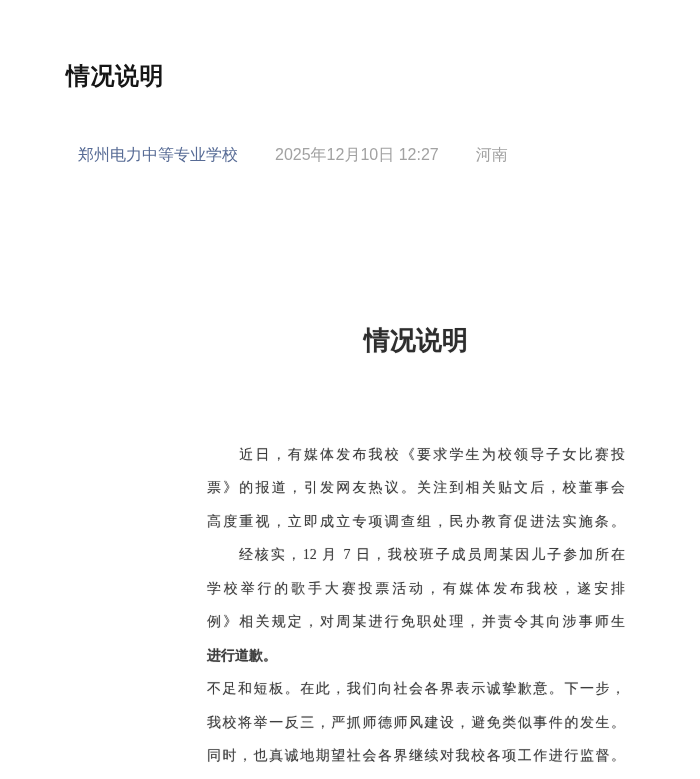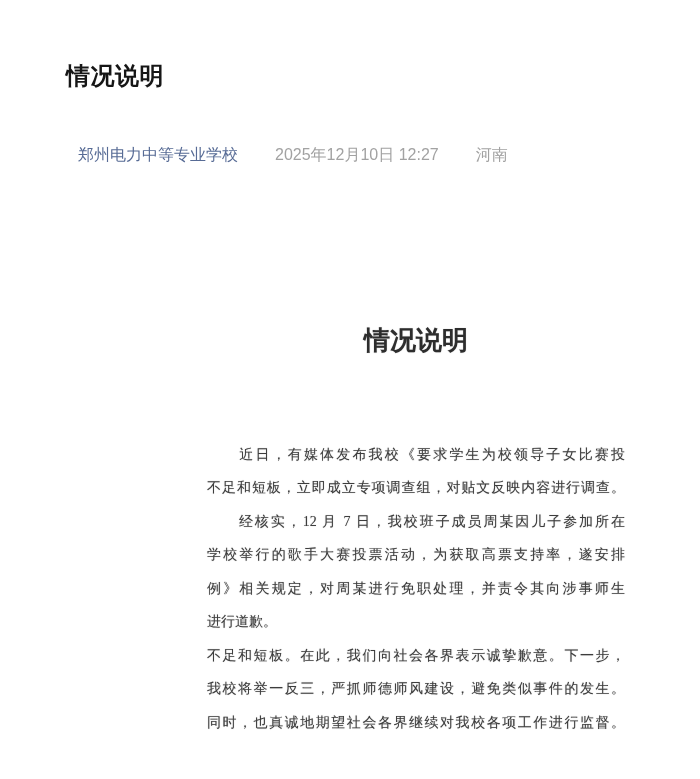--- a/index.html
+++ b/index.html
@@ -71,20 +71,21 @@
     line-height:33.45px;
     height:33.45px;
     white-space:nowrap;
     text-align:justify;
     text-align-last:justify;
     -moz-text-align-last:justify;
     text-shadow:0 0 1px rgba(61,61,61,0.4);
   }
   .doc-line.para-end{
     text-align-last:left;
+    font-weight:bold;
     -moz-text-align-last:left;
   }
   .doc-date{
     margin-top:53px;
     padding-left:260px;
     font-size:24px;
     line-height:33px;
     white-space:nowrap;
     text-shadow:0 0 1px rgba(61,61,61,0.4);
   }
@@ -101,23 +102,24 @@
       <span class="meta">2025年12月10日 12:27</span>
       <span class="meta">河南</span>
     </div>
   </header>
 
   <div class="doc">
     <div class="doc-inner">
       <div class="doc-title">情况说明</div>
       <div class="doc-body">
           <div class="doc-line">　　近日，有媒体发布我校《要求学生为校领导子女比赛投</div>
-          <div class="doc-line">不足和短板，立即成立专项调查组，对贴文反映内容进行调查。</div>
+          <div class="doc-line">票》的报道，引发网友热议。关注到相关贴文后，校董事会</div>
+          <div class="doc-line">高度重视，立即成立专项调查组，民办教育促进法实施条。</div>
           <div class="doc-line">　　经核实，12 月 7 日，我校班子成员周某因儿子参加所在</div>
-          <div class="doc-line">学校举行的歌手大赛投票活动，为获取高票支持率，遂安排</div>
+          <div class="doc-line">学校举行的歌手大赛投票活动，有媒体发布我校，遂安排</div>
           <div class="doc-line">例》相关规定，对周某进行免职处理，并责令其向涉事师生</div>
           <div class="doc-line para-end">进行道歉。</div>
           <div class="doc-line">不足和短板。在此，我们向社会各界表示诚挚歉意。下一步，</div>
           <div class="doc-line">我校将举一反三，严抓师德师风建设，避免类似事件的发生。</div>
           <div class="doc-line">同时，也真诚地期望社会各界继续对我校各项工作进行监督。</div>
         </div>
       <div class="doc-date">2025 年 12 月 10 日</div>
     </div>
   </div>
 

